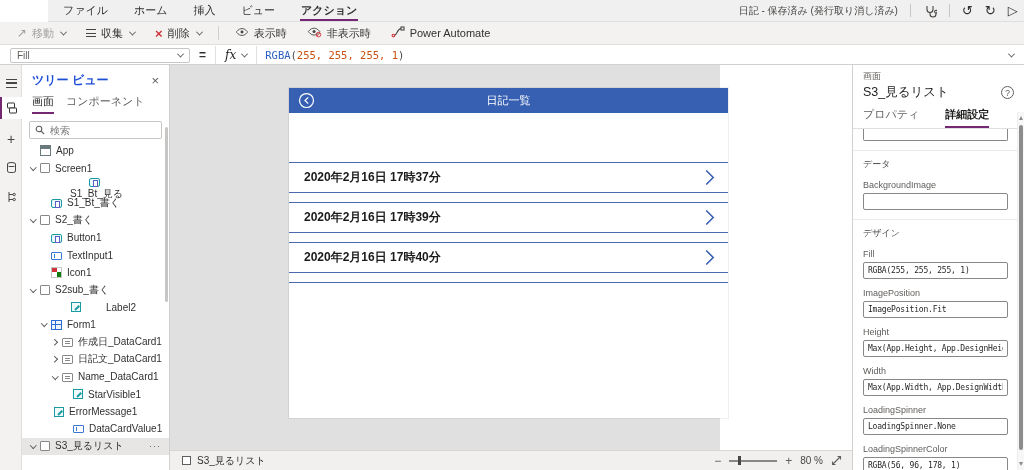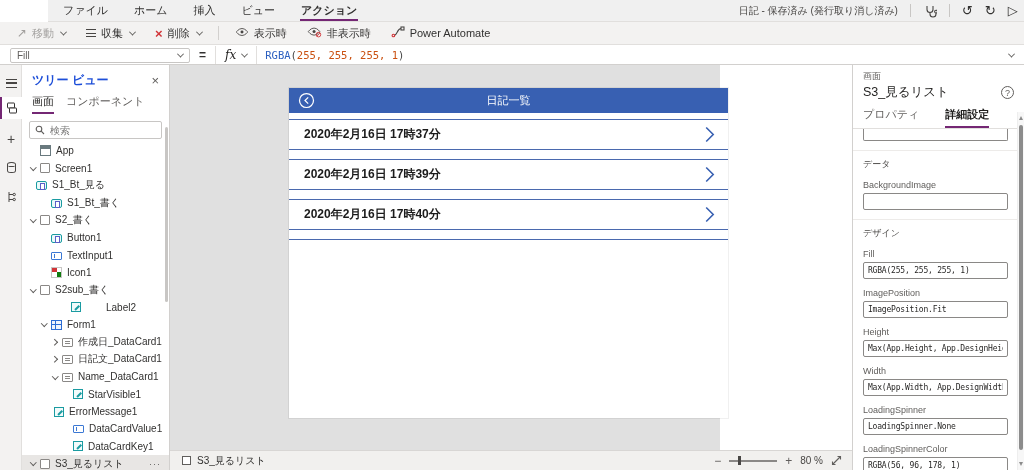--- a/index.html
+++ b/index.html
@@ -91,21 +91,21 @@
   .ti-datacard { height:9px; margin-top:1px; border:1px solid #8a8886; border-radius:1px; }
   .ti-datacard::after { content:""; position:absolute; left:2px; top:2px; width:5px; height:1px; background:#8a8886; box-shadow:0 2px 0 #8a8886; }
   .tree-scroll { position:absolute; right:1px; top:62px; width:3px; height:175px; background:#c8c6c4; border-radius:2px; }
 
   
   .canvas-wrap { left:170px; top:65px; width:550px; height:385px; background:#e0e0e0; }
   .app-canvas { position:absolute; left:119px; top:23px; width:439px; height:330px; background:#fff; box-shadow:0 0 0 1px rgba(0,0,0,0.06); }
   .scr-header { height:25px; display:flex; align-items:center; position:relative; }
   .scr-title { position:absolute; left:0; right:0; text-align:center; color:#fff; font-size:11px; }
   .back-ic { margin-left:9px; z-index:1; display:flex; }
-  .gallery { padding-top:6px; }
+  .gallery { padding-top:6px;margin-top:43px; }
   .grow { height:31px; border-top:1px solid #4a69ae; border-bottom:1px solid #4a69ae; margin-bottom:9px; display:flex; align-items:center; justify-content:space-between; padding:0 13px 0 15px; }
   .grow-label { font-size:12px; font-weight:bold; color:#1b1b1b; }
   .gsep { height:1px; background:#4a69ae; }
 
   
   .statusbar { left:170px; top:450px; width:682px; height:20px; background:#f1f0ee; border-top:1px solid #d8d6d4; display:flex; align-items:center; justify-content:space-between; padding:0 10px 0 12px; }
   .sb-left { display:flex; align-items:center; gap:6px; font-size:10px; color:#323130; }
   .sb-check { width:9px; height:9px; border:1px solid #605e5c; background:#fff; }
   .sb-right { display:flex; align-items:center; gap:8px; color:#605e5c; }
   .sb-minus,.sb-plus { font-size:12px; line-height:1; }
@@ -279,21 +279,21 @@
         <span class="ti ti-app"></span>
         <span>App</span>
       </div>
       <div class="trow" style="padding-left: 6px;">
         <span class="chs">
           <span class="ch-down"></span>
         </span>
         <span class="ti ti-screen"></span>
         <span>Screen1</span>
       </div>
-      <div class="trow" style="padding-left: 2px;">
+      <div class="trow" style="padding-left: 2px; flex-direction: column;">
         <span class="chs"></span>
         <span class="ti ti-button"></span>
         <span>S1_Bt_見る</span>
       </div>
       <div class="trow" style="padding-left: 17px;">
         <span class="chs"></span>
         <span class="ti ti-button"></span>
         <span>S1_Bt_書く</span>
       </div>
       <div class="trow" style="padding-left: 6px;">
@@ -365,25 +365,20 @@
       </div>
       <div class="trow" style="padding-left: 20px;">
         <span class="chs"></span>
         <span class="ti ti-label"></span>
         <span>ErrorMessage1</span>
       </div>
       <div class="trow" style="padding-left: 39px;">
         <span class="chs"></span>
         <span class="ti ti-textinput"></span>
         <span>DataCardValue1</span>
-      </div>
-      <div class="trow" style="padding-left: 39px;">
-        <span class="chs"></span>
-        <span class="ti ti-label"></span>
-        <span>DataCardKey1</span>
       </div>
       <div class="trow sel" style="padding-left: 6px;">
         <span class="chs">
           <span class="ch-down"></span>
         </span>
         <span class="ti ti-screen"></span>
         <span>S3_見るリスト</span>
         <span class="t-ell">···</span>
       </div>
     </div>

